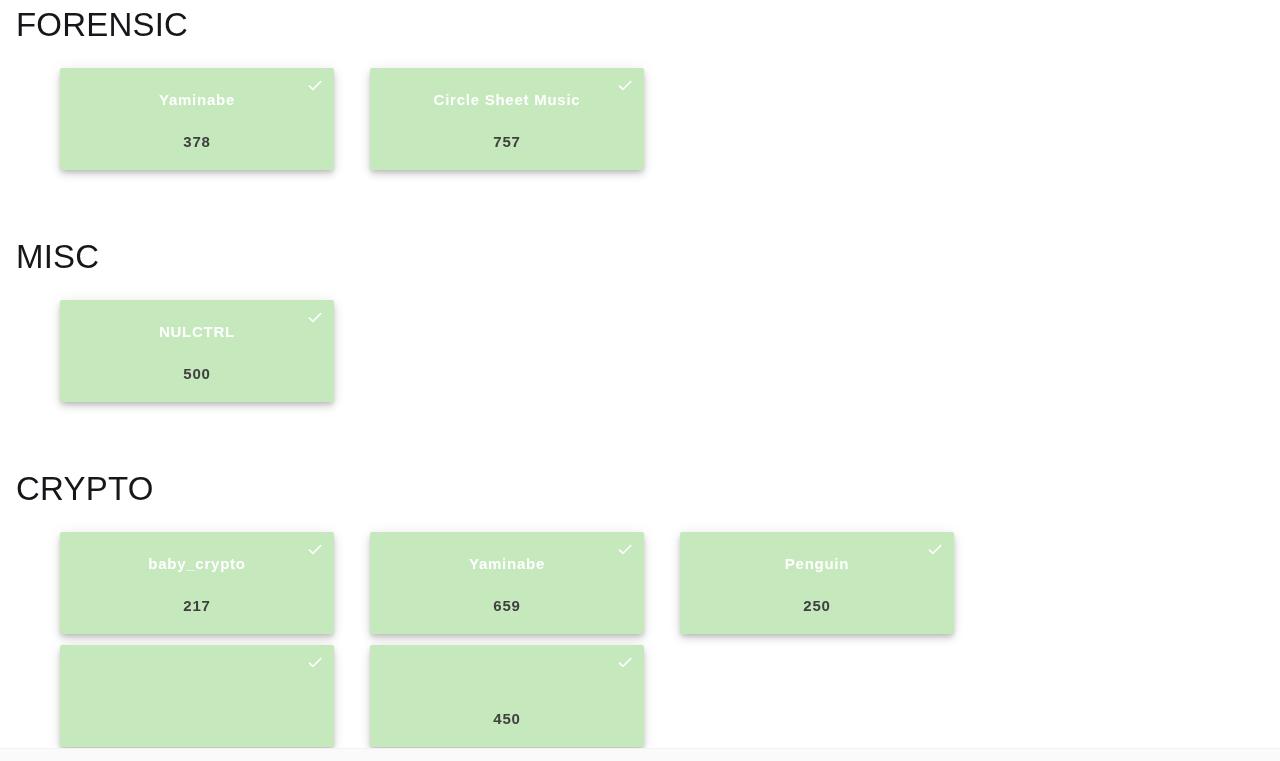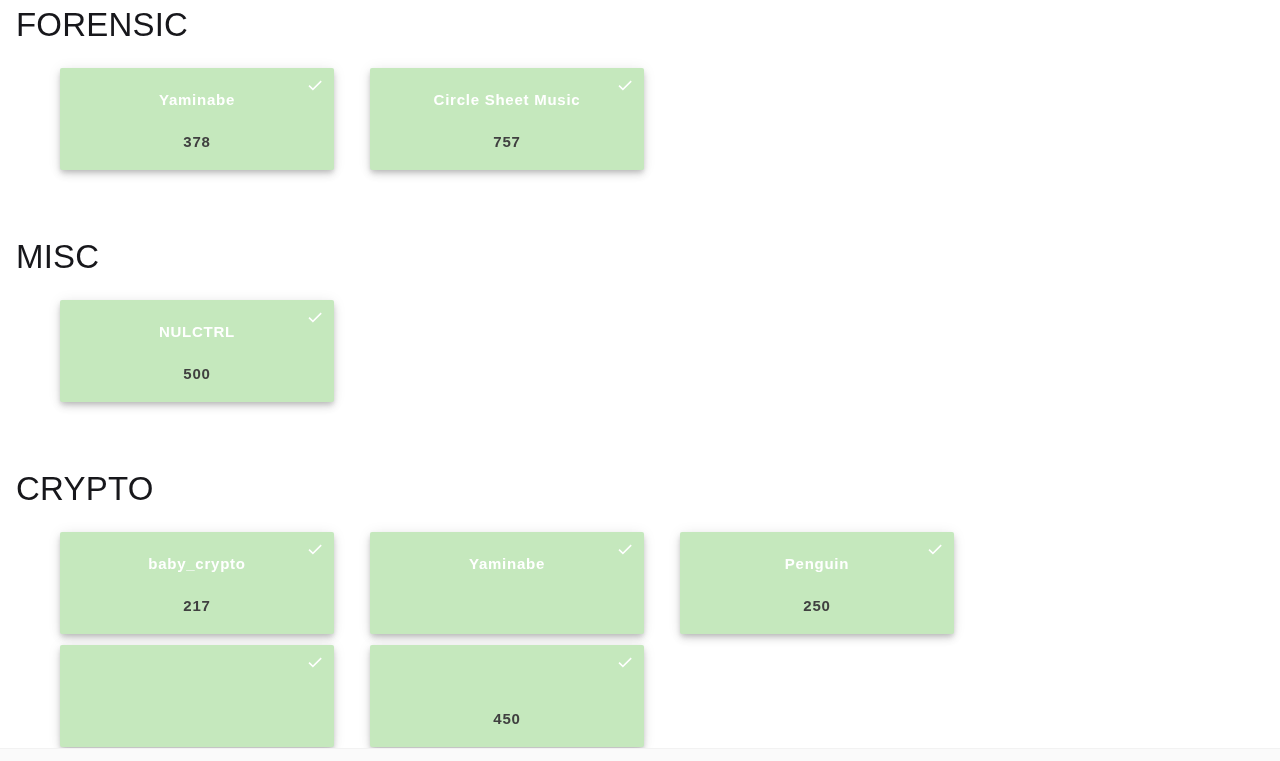--- a/index.html
+++ b/index.html
@@ -197,20 +197,21 @@
           <span class="card-points">217</span>
         </button>
 
         <button class="card">
           <span class="card-check">
             <svg width="18" height="18" viewBox="0 0 24 24" aria-hidden="true">
               <path d="M9.2 16.4 4.8 12l-1.5 1.5 5.9 5.9L21 7.6 19.5 6.1z" fill="#ffffff"></path>
             </svg>
           </span>
           <span class="card-title">Yaminabe</span>
+          <span class="card-points">659</span>
         </button>
 
         <button class="card">
           <span class="card-check">
             <svg width="18" height="18" viewBox="0 0 24 24" aria-hidden="true">
               <path d="M9.2 16.4 4.8 12l-1.5 1.5 5.9 5.9L21 7.6 19.5 6.1z" fill="#ffffff"></path>
             </svg>
           </span>
           <span class="card-title">Penguin</span>
           <span class="card-points">250</span>

